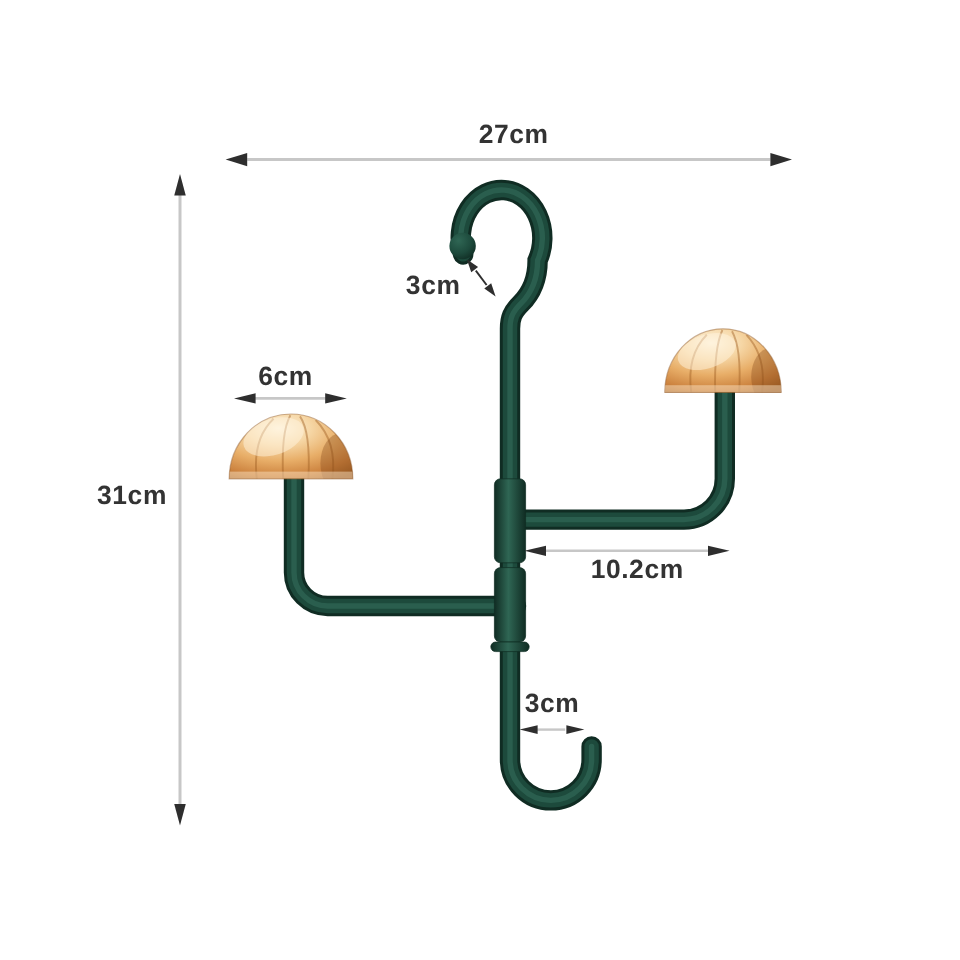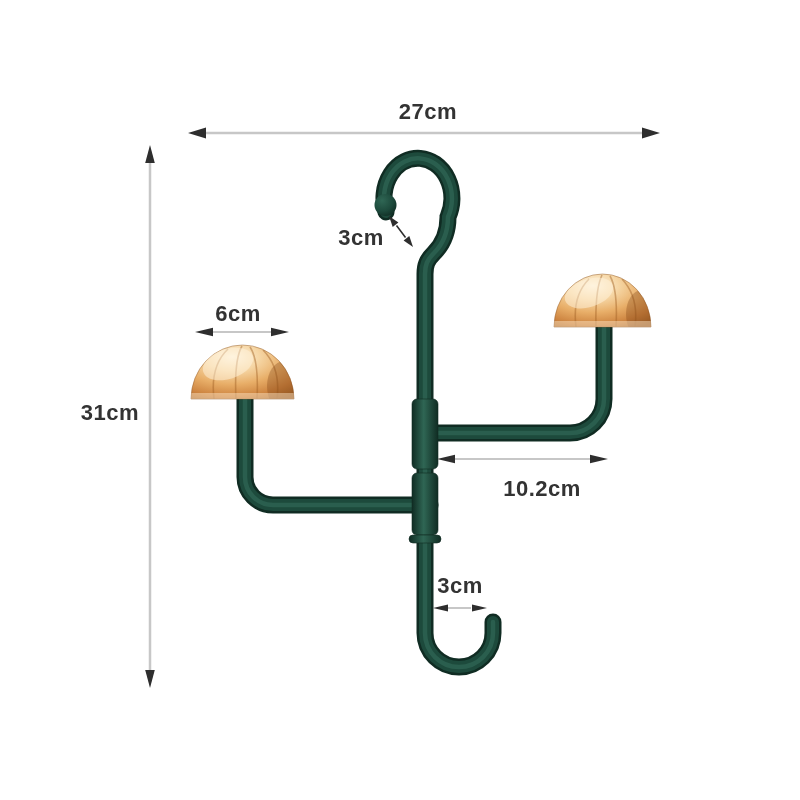--- a/index.html
+++ b/index.html
@@ -161,16 +161,16 @@
   </svg>
 
   <div class="dim-label" style="left:428px;top:112px;">27cm</div>
 
   <div class="dim-label" style="left:110px;top:413px;">31cm</div>
 
   <div class="dim-label" style="left:361px;top:238px;">3cm</div>
 
   <div class="dim-label" style="left:238px;top:314px;text-align:right;">6cm</div>
 
-  <div class="dim-label" style="left:531px;top:489px;margin-left:11px;">10.2cm</div>
+  <div class="dim-label" style="left:531px;top:475px;">10.2cm</div>
 
   <div class="dim-label" style="left:460px;top:586px;">3cm</div>
 </div>
 
 </body></html>

